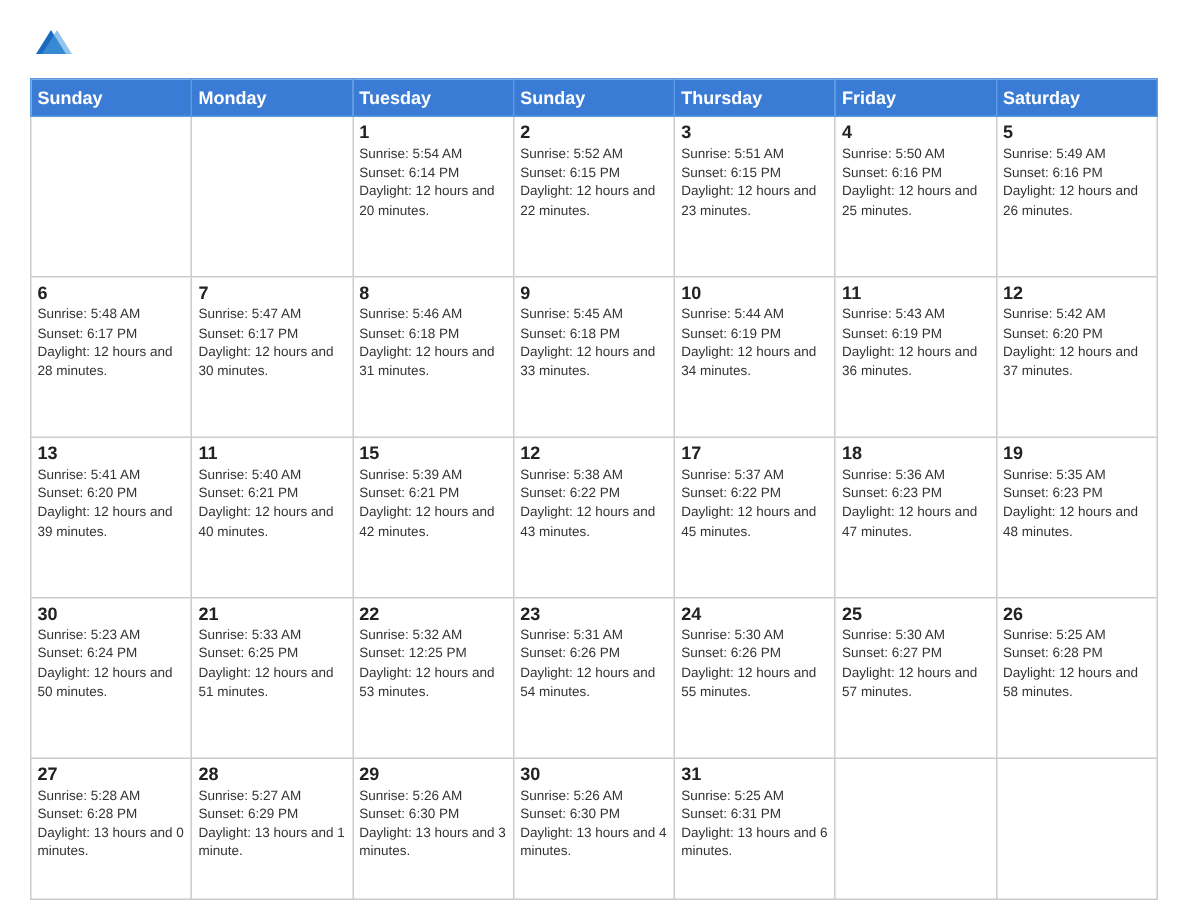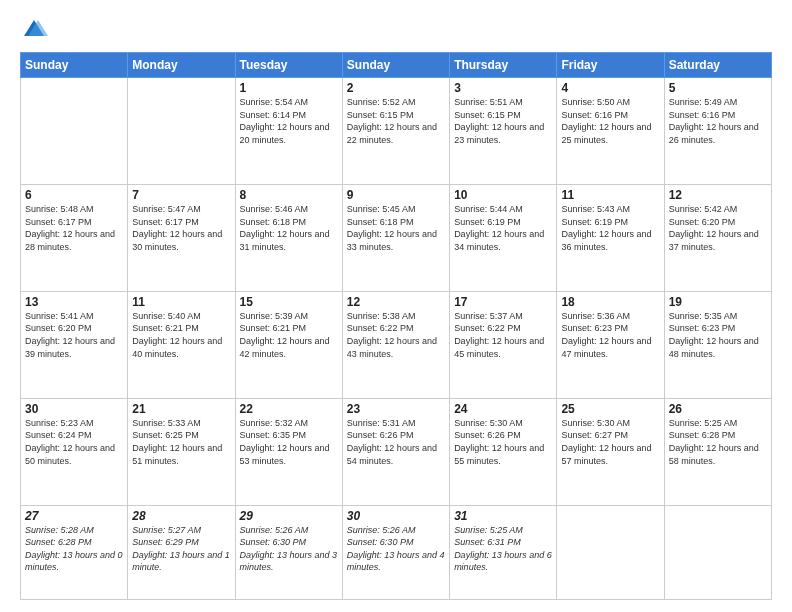--- a/index.html
+++ b/index.html
@@ -70,21 +70,20 @@
       border: 1px solid #ccc;
       vertical-align: top;
       padding: 3px 4px;
       font-size: 9.5px;
       color: #333;
       background: #fff;
       height: 82px;
     }
     .calendar tr:last-child td {
       height: 72px;
-      font-style: italic;
     }
     .day-num {
       font-size: 12px;
       font-weight: bold;
       color: #222;
       display: block;
       margin-bottom: 1px;
     }
     .day-info {
       font-size: 9px;
@@ -258,21 +257,21 @@
           </td>
           <td>
             <span class="day-num">21</span>
             <div class="day-info">Sunrise: 5:33 AM
 Sunset: 6:25 PM
 Daylight: 12 hours and 51 minutes.</div>
           </td>
           <td>
             <span class="day-num">22</span>
             <div class="day-info">Sunrise: 5:32 AM
-Sunset: 6:35 PM
+Sunset: 12:25 PM
 Daylight: 12 hours and 53 minutes.</div>
           </td>
           <td>
             <span class="day-num">23</span>
             <div class="day-info">Sunrise: 5:31 AM
 Sunset: 6:26 PM
 Daylight: 12 hours and 54 minutes.</div>
           </td>
           <td>
             <span class="day-num">24</span>

